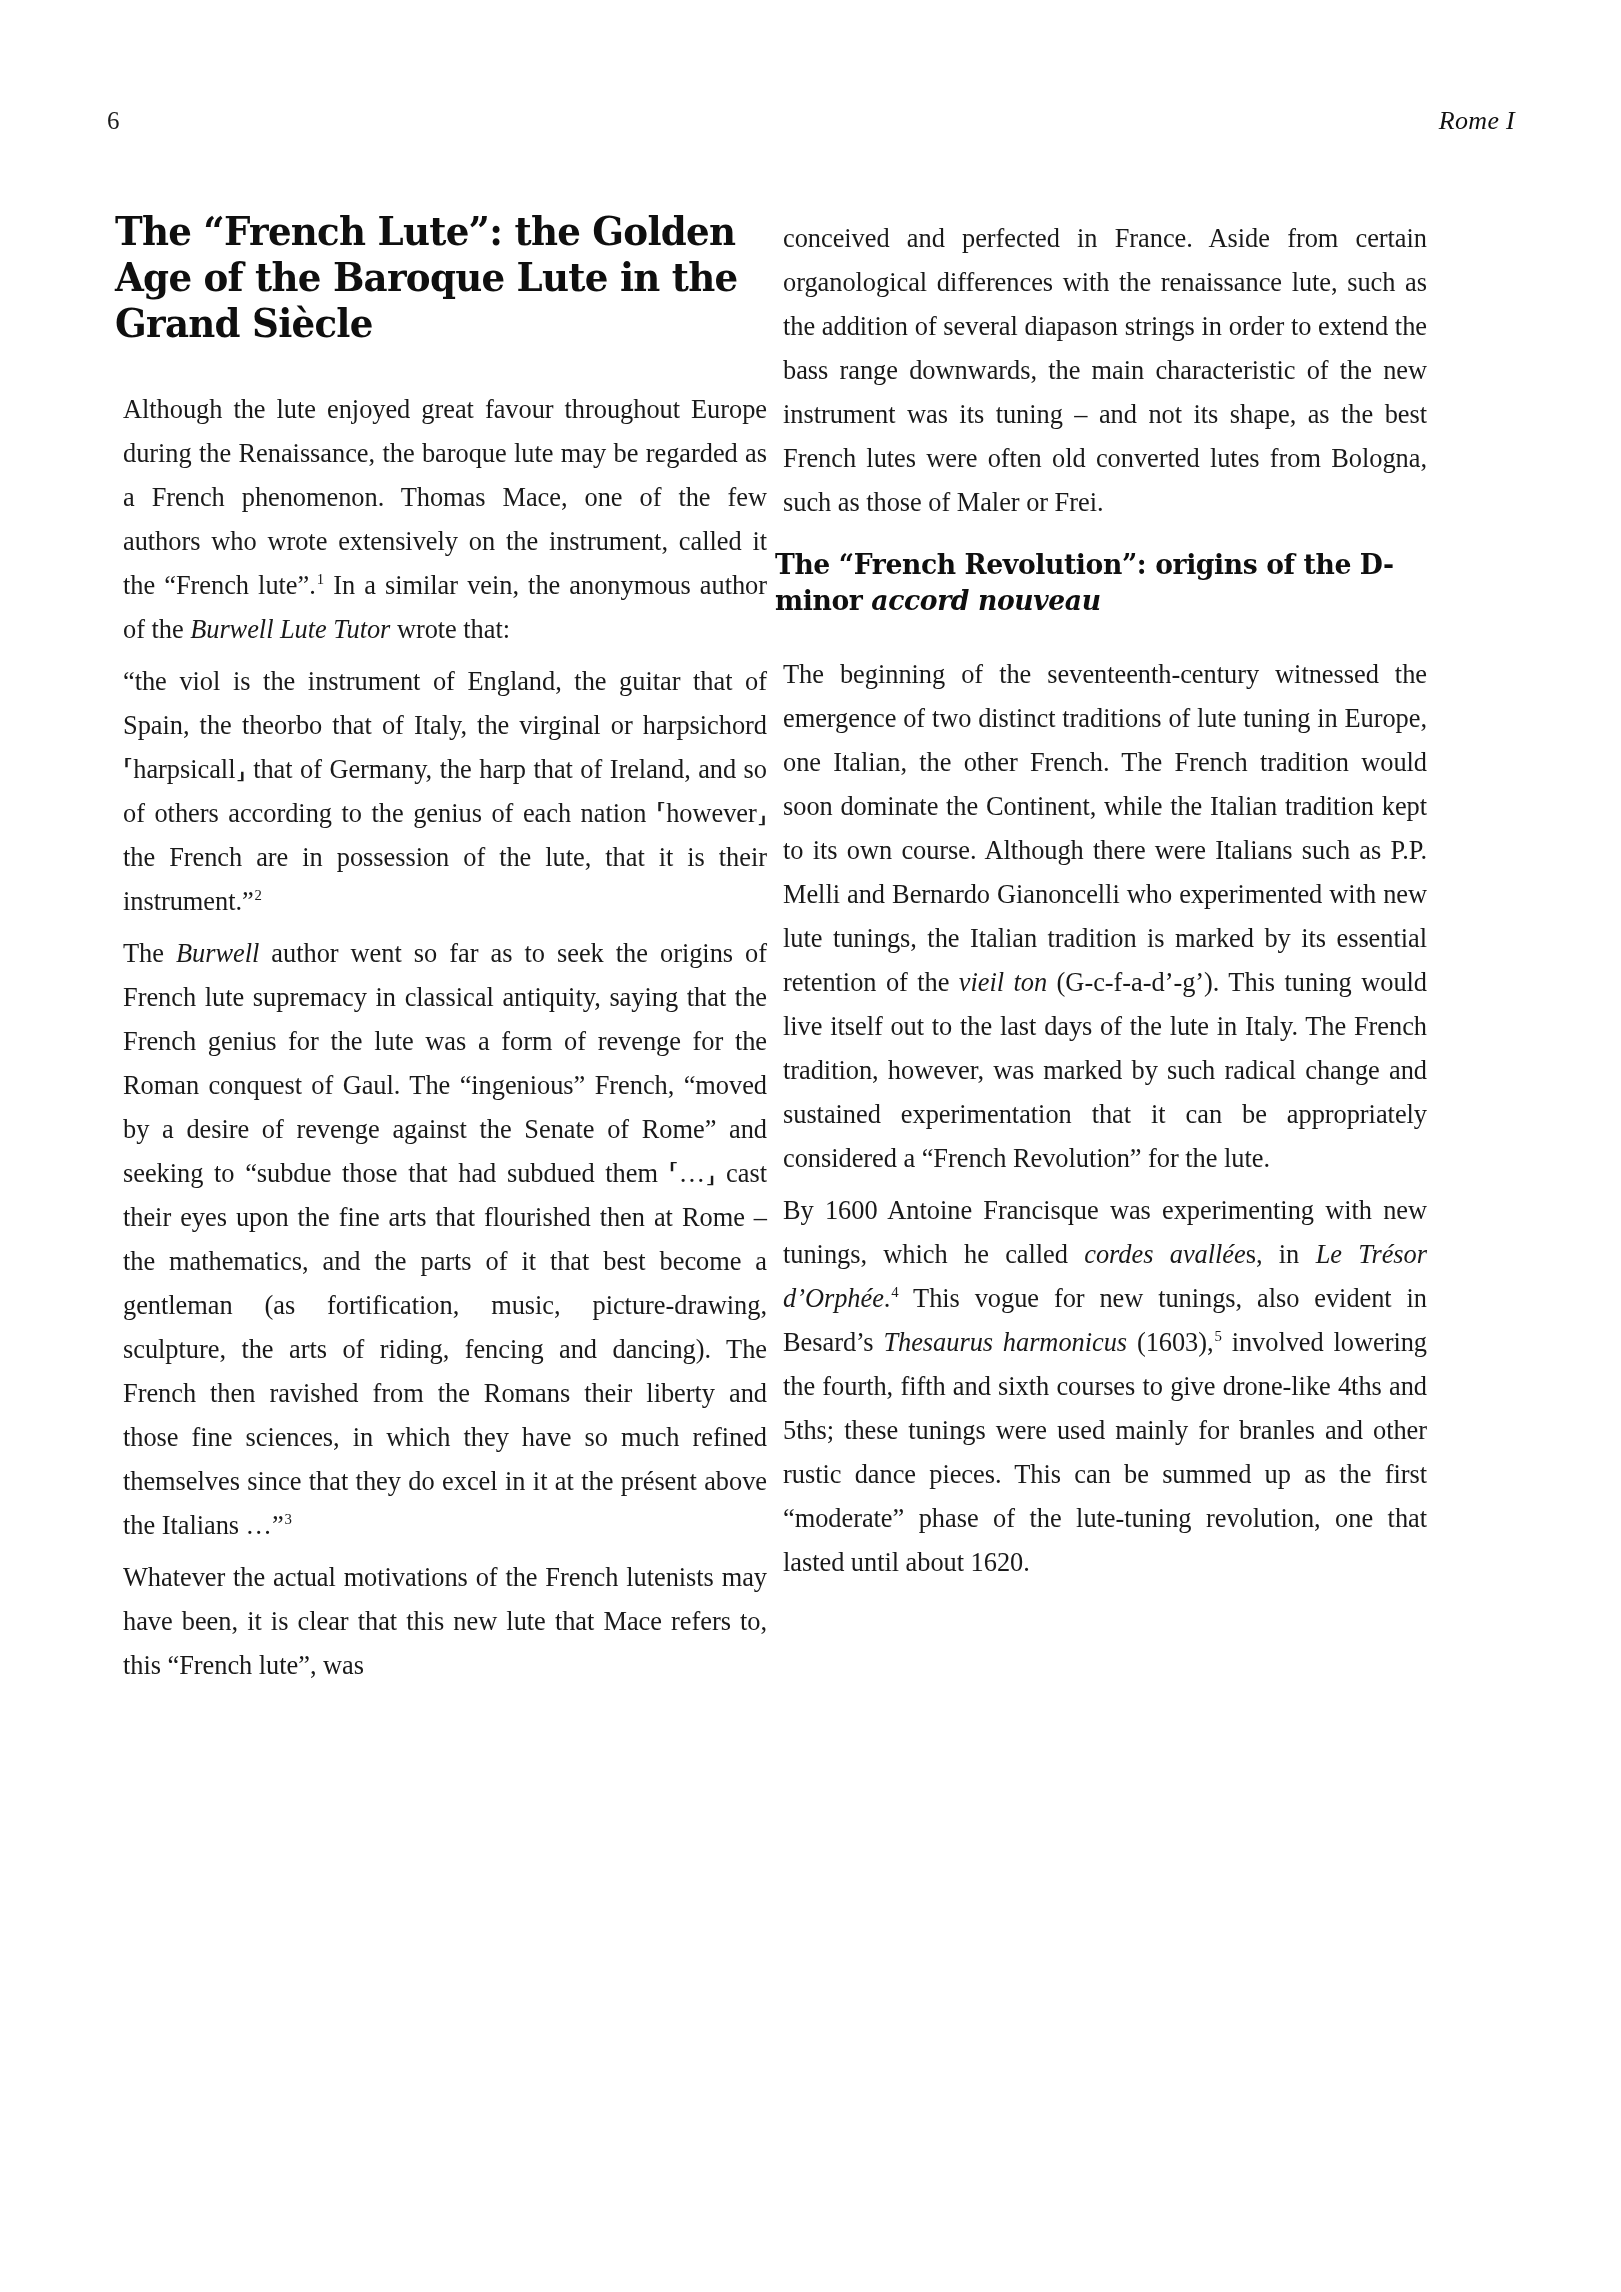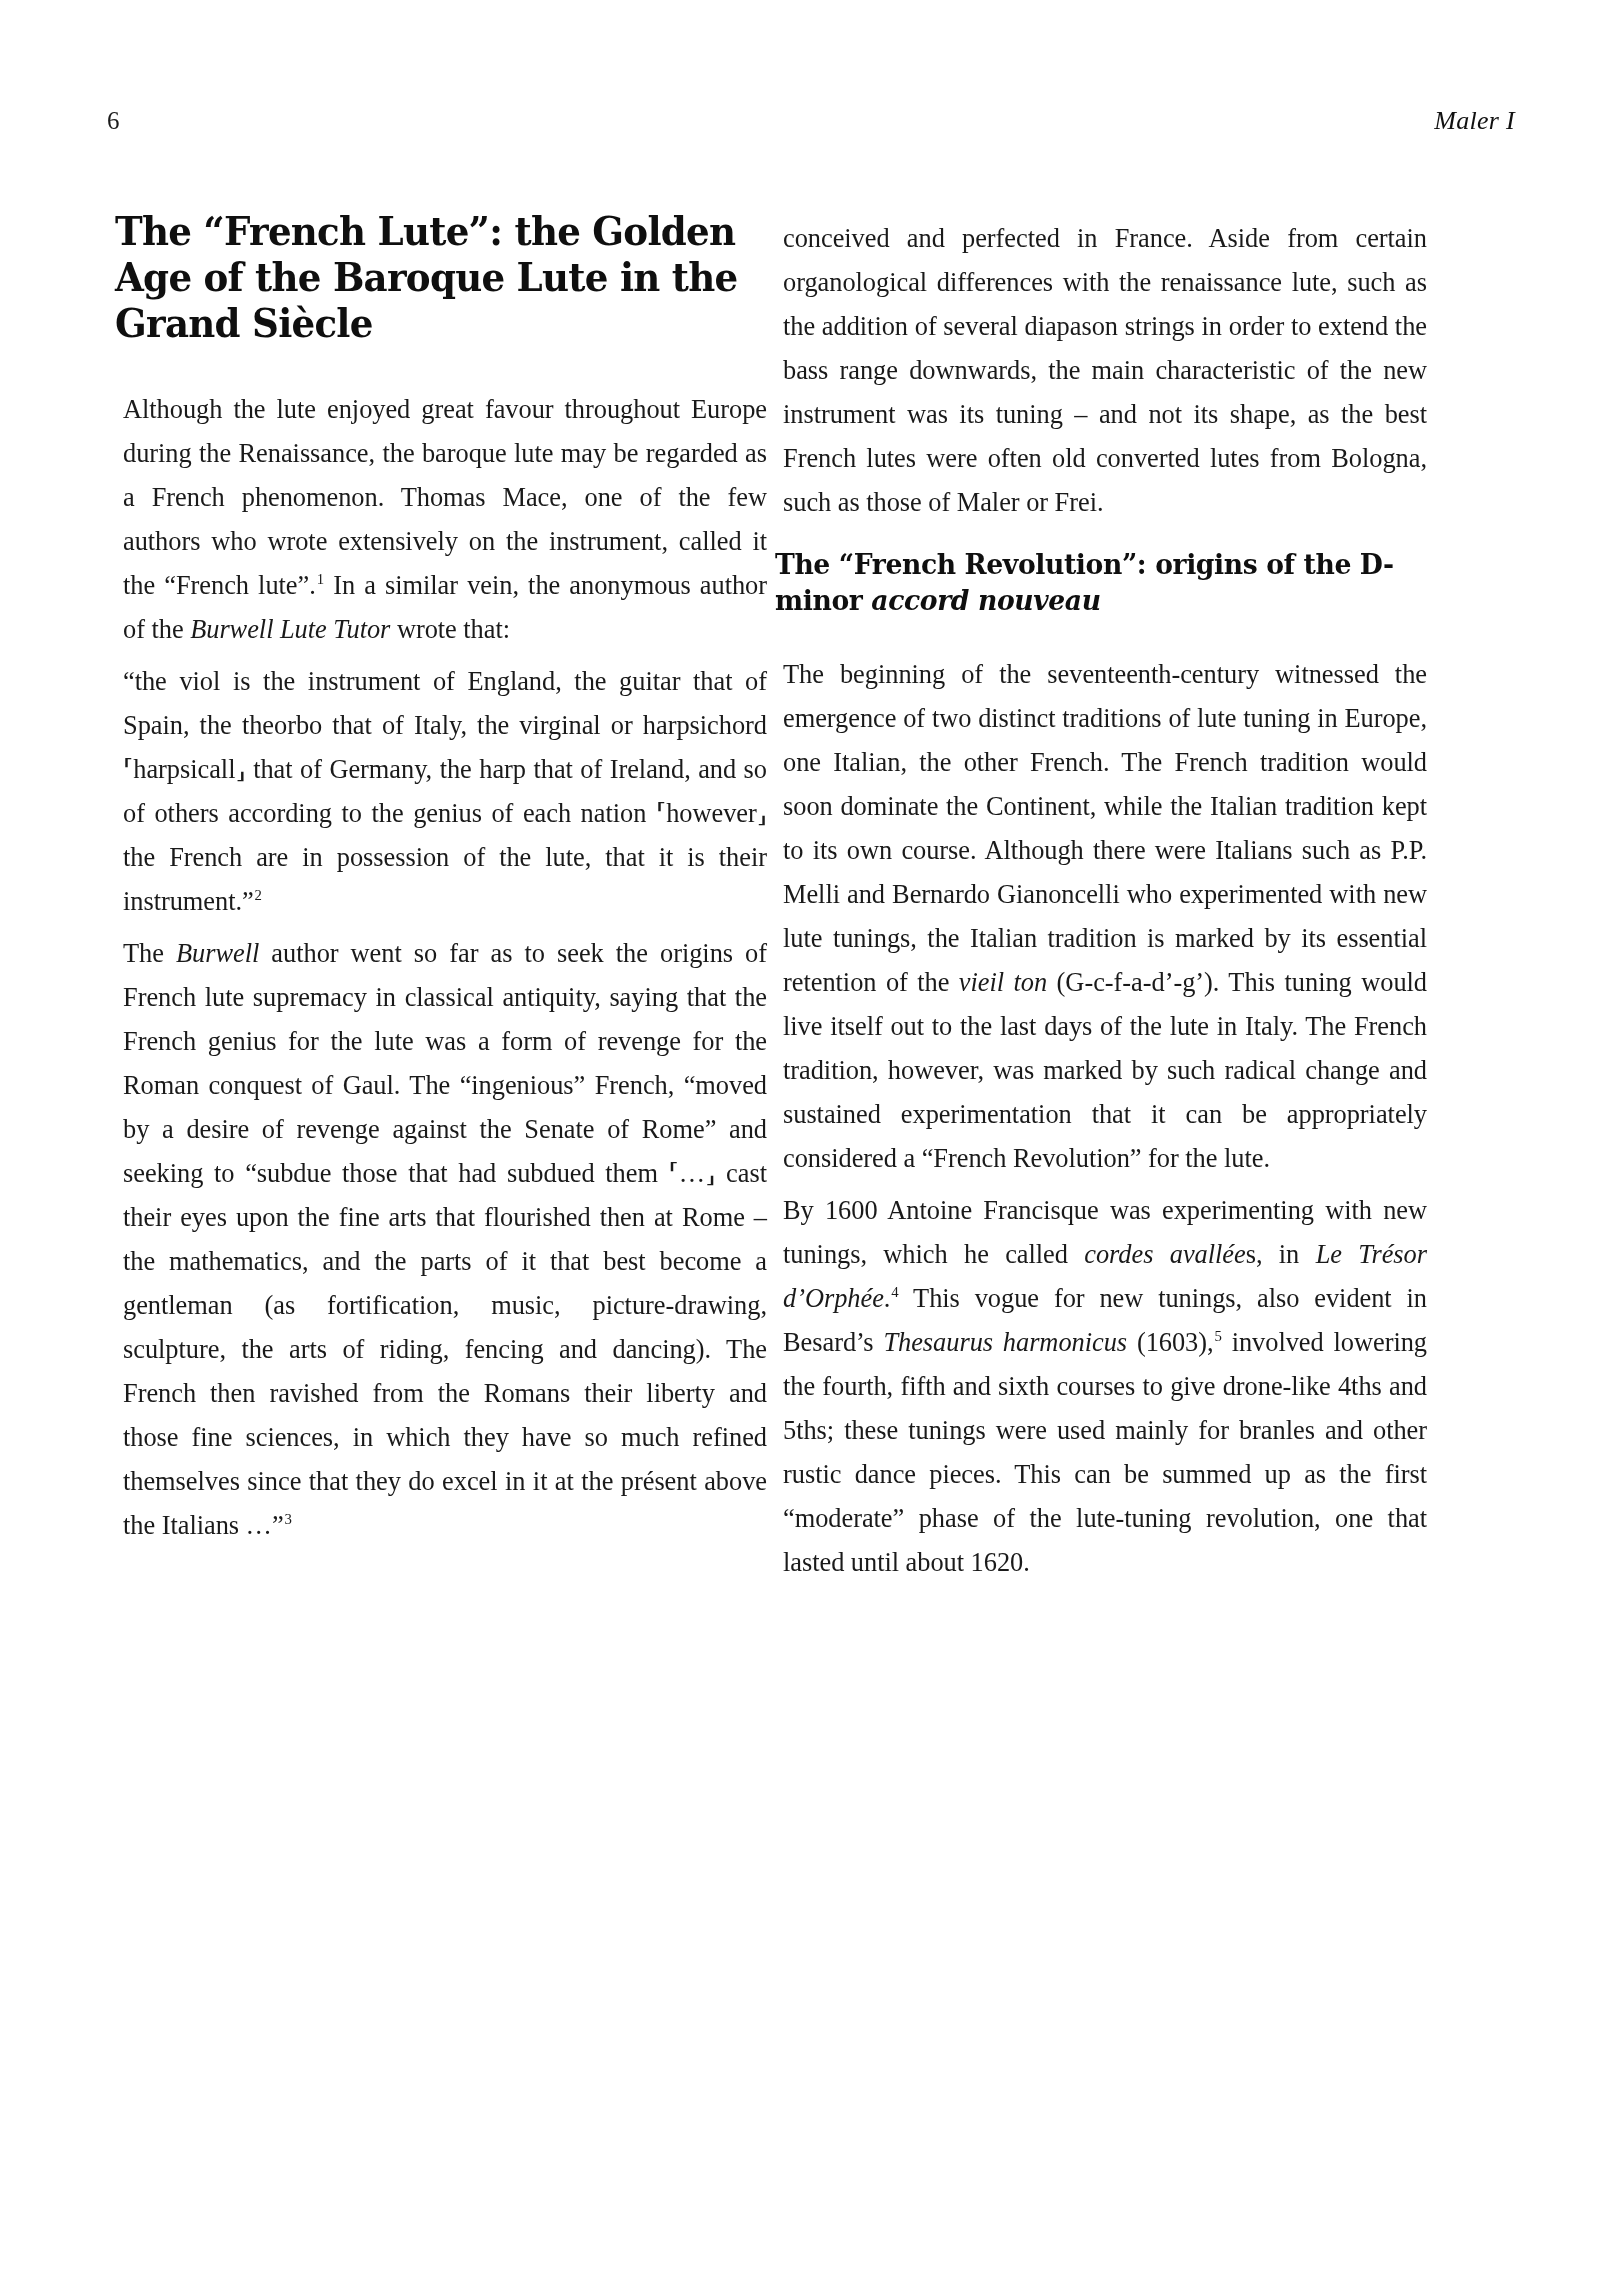--- a/index.html
+++ b/index.html
@@ -113,35 +113,36 @@
     padding-left: 0.9px;
   }
 </style>
 </head>
 <body>
 
 <div class="page">
 
   <div class="running-head">
     <span class="folio">6</span>
-    <span class="head-title">Maler I</span>
+    <span class="head-title">Rome I</span>
   </div>
 
   <div class="columns">
 
     <div class="col">
 
       <h1 class="article-title">The “French Lute”: the Golden Age of the Baroque Lute in the Grand Siècle</h1>
 
       <p class="body"><span>Although the lute enjoyed great favour throughout Europe during the Renaissance, the baroque lute may be regarded as a French phenomenon. Thomas Mace, one of the few authors who wrote extensively on the instrument, called it the “French lute”.</span><sup class="fn">1</sup><span> In a similar vein, the anonymous author of the </span><span class="it">Burwell Lute Tutor</span><span> wrote that:</span></p>
 
       <p class="body gap-lg"><span>“the viol is the instrument of England, the guitar that of Spain, the theorbo that of Italy, the virginal or harpsichord ⸢harpsicall⸥ that of Germany, the harp that of Ireland, and so of others according to the genius of each nation ⸢however⸥ the French are in possession of the lute, that it is their instrument.”</span><sup class="fn">2</sup></p>
 
       <p class="body gap-lg"><span>The </span><span class="it">Burwell</span><span> author went so far as to seek the origins of French lute supremacy in classical antiquity, saying that the French genius for the lute was a form of revenge for the Roman conquest of Gaul. The “ingenious” French, “moved by a desire of revenge against the Senate of Rome” and seeking to “subdue those that had subdued them ⸢…⸥ cast their eyes upon the fine arts that flourished then at Rome – the mathematics, and the parts of it that best become a gentleman (as fortification, music, picture-drawing, sculpture, the arts of riding, fencing and dancing). The French then ravished from the Romans their liberty and those fine sciences, in which they have so much refined themselves since that they do excel in it at the présent above the Italians …”</span><sup class="fn">3</sup></p>
 
+      <p class="body gap-sm">Whatever the actual motivations of the French lutenists may have been, it is clear that this new lute that Mace refers to, this “French lute”, was</p>
 
     </div>
 
     <div class="col">
 
       <p class="body">conceived and perfected in France. Aside from certain organological differences with the renaissance lute, such as the addition of several diapason strings in order to extend the bass range downwards, the main characteristic of the new instrument was its tuning – and not its shape, as the best French lutes were often old converted lutes from Bologna, such as those of Maler or Frei.</p>
 
       <h2 class="section-title"><span>The “French Revolution”: origins of the D-minor </span><span class="it">accord nouveau</span></h2>
 
       <p class="body"><span>The beginning of the seventeenth-century witnessed the emergence of two distinct traditions of lute tuning in Europe, one Italian, the other French. The French tradition would soon dominate the Continent, while the Italian tradition kept to its own course. Although there were Italians such as P.P. Melli and Bernardo Gianoncelli who experimented with new lute tunings, the Italian tradition is marked by its essential retention of the </span><span class="it">vieil ton</span><span> (G-c-f-a-d’-g’). This tuning would live itself out to the last days of the lute in Italy. The French tradition, however, was marked by such radical change and sustained experimentation that it can be appropriately considered a “French Revolution” for the lute.</span></p>

